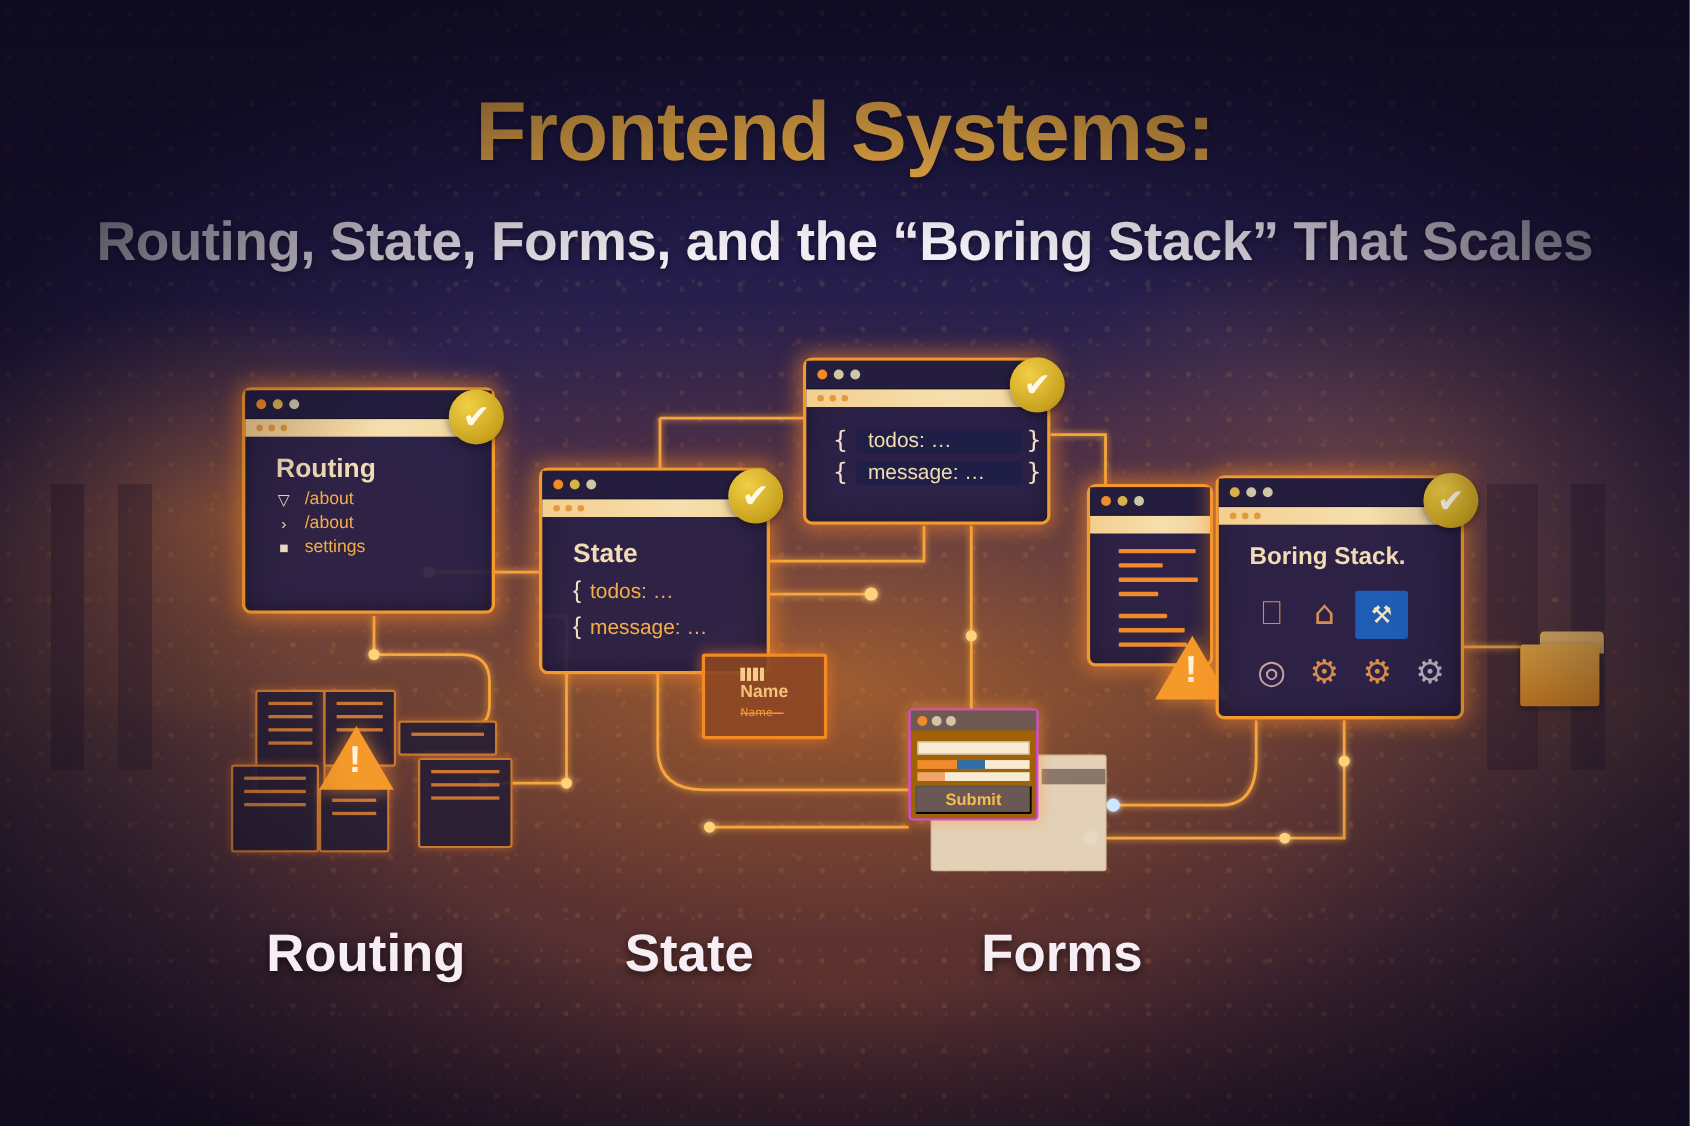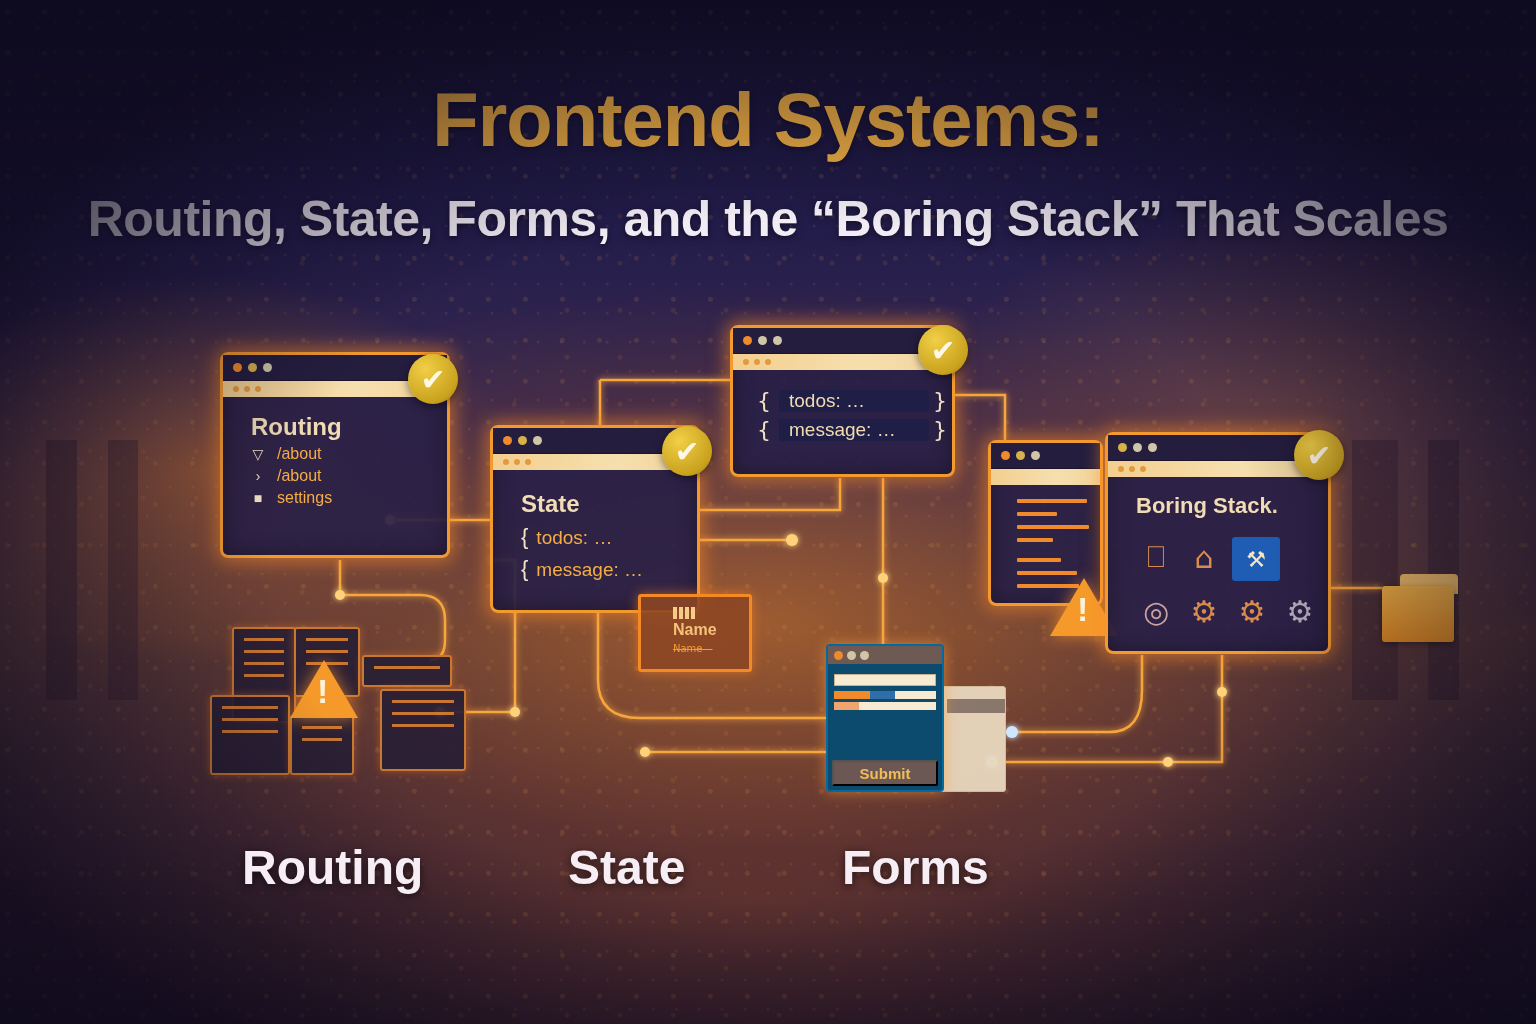--- a/index.html
+++ b/index.html
@@ -126,22 +126,22 @@
     background: rgba(140,70,35,0.9); border: 3px solid #f38a24; border-radius: 3px;
     box-shadow: 0 0 12px rgba(255,130,30,0.6);
     padding: 10px 0 0 32px;
   }
   #card-name .bars { width: 24px; height: 12px; background: repeating-linear-gradient(90deg, #f6cc8a 0 4px, transparent 4px 6px); }
   #card-name .label { color: #f6c27a; font-family: "Liberation Sans", sans-serif; font-weight: 700; font-size: 16px; margin-top: 2px; }
   #card-name .scribble { color: #f39a36; font-size: 10px; margin-top: 4px; text-decoration: line-through; }
 
   
   #win-form {
-    position: absolute; left: 826px; top: 644px; width: 118px; height: 148px;
-    background: #0c4a6e; border: 2px solid #0369a1; border-radius: 4px;
+    position: absolute; left: 826px; top: 644px; width: 118px; height: 102px;
+    background: #a16207; border: 2px solid #d946ef; border-radius: 4px;
     box-shadow: 0 0 14px rgba(255,160,60,0.6);
     z-index: 3;
   }
   #win-form .tb { height: 18px; background: #6e5a52; display: flex; align-items: center; padding-left: 6px; gap: 4px; }
   #win-form .fld { margin: 5px 6px; height: 12px; background: #f7ebd4; border: 1px solid #c8b390; }
   #win-form .fill { margin: 3px 6px; height: 8px; background: linear-gradient(90deg, #f08a2a 0 35%, #2f6ea8 35% 60%, #f7ebd4 60%); }
   #submit-btn {
     position: absolute; left: 4px; right: 4px; bottom: 4px; height: 26px;
     background: #6b5855; border-radius: 2px;
     color: #f4bc55; font-family: "Liberation Sans", sans-serif; font-weight: 700; font-size: 15px;
@@ -431,13 +431,13 @@
 
 <div id="folder">
   <div class="tab"></div>
   <div class="front"></div>
 </div>
 
 <div class="vignette"></div>
 
 <div class="caption" style="left:242px;">Routing</div>
 <div class="caption" style="left:568px;">State</div>
-<div class="caption" style="left:842px;">Forms</div>
+<div class="caption" style="left:892px;">Forms</div>
 
 </body></html>

